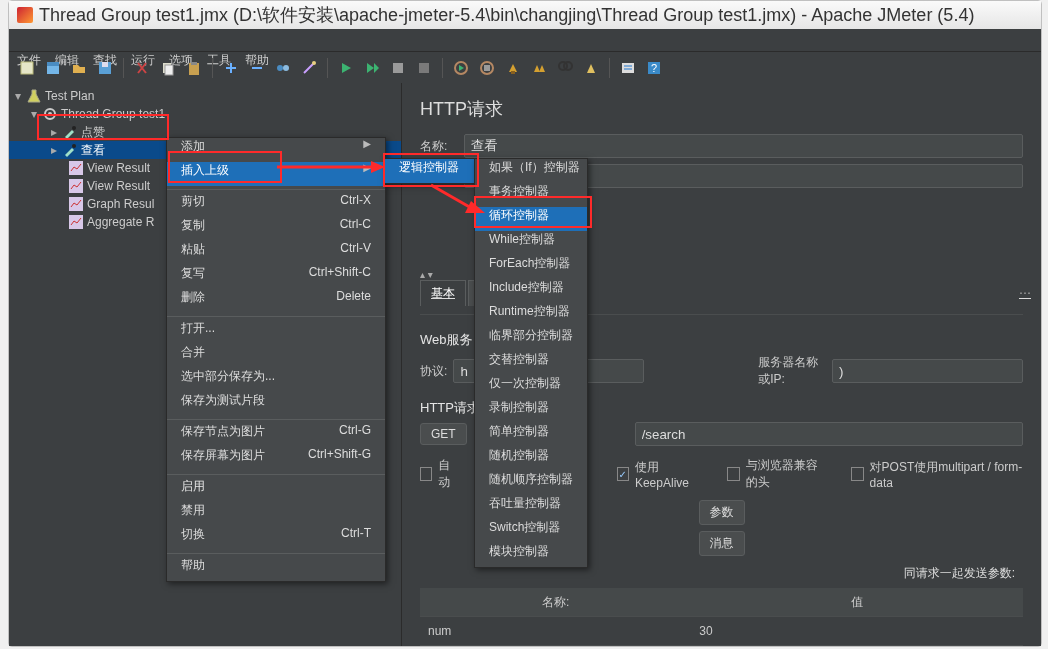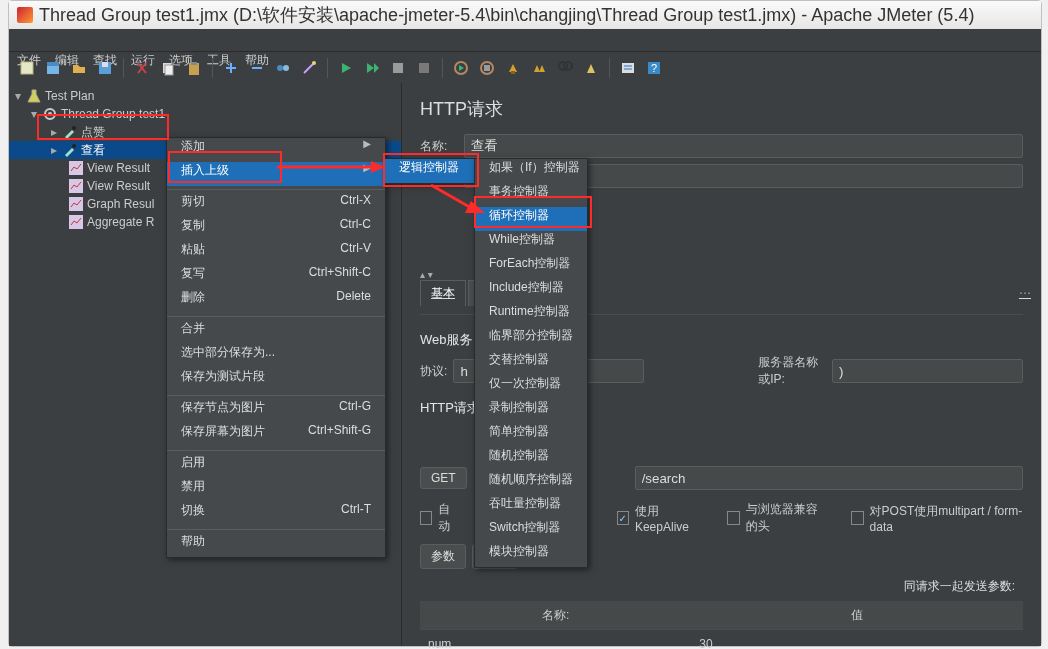--- a/index.html
+++ b/index.html
@@ -326,21 +326,21 @@
         <div class="subhdr">Web服务</div>
         <div class="formrow">
           <span class="lbl">协议:</span>
           <input type="text" style="flex: 0 0 26px;" value="h">
           <span style="width:150px"></span>
           <span style="margin-right:8px;color:#ccc;">服务器名称或IP:</span>
           <input type="text" value=")" style="">
         </div>
 
         <div class="subhdr">HTTP请求</div>
-        <div class="formrow" style="gap:4px;margin-top:44px;">
+        <div class="formrow" style="gap:4px;">
           <span class="btn">GET</span>
           <span style="width:160px"></span>
           <input type="text" value="/search" style="">
         </div>
 
         <div class="formrow" style="gap:22px;padding-top:8px;">
           <label class="chk">
               <span class="box"></span>
               <span>自动</span>
             </label>
@@ -352,21 +352,21 @@
           <label class="chk">
               <span class="box"></span>
               <span>与浏览器兼容的头</span>
             </label>
           <label class="chk">
               <span class="box"></span>
               <span>对POST使用multipart / form-data</span>
             </label>
         </div>
 
-        <div class="formrow" style="gap:6px;padding-top:6px;">
+        <div class="formrow" style="gap:6px;padding-top:6px;flex-direction:column;">
           <span class="btn">参数</span>
           <span class="btn">消息</span>
         </div>
 
         <div class="params-hdr">同请求一起发送参数:</div>
         <table class="params">
           <thead>
               <tr>
             <th style="width:45%">名称:</th>
             <th>值</th>
@@ -415,20 +415,24 @@
       <div class="mi">
           <span>复写</span>
           <span>Ctrl+Shift-C</span>
         </div>
       <div class="mi">
           <span>删除</span>
           <span>Delete</span>
         </div>
       <div class="sep"></div>
       <div class="mi">
+          <span>打开...</span>
+          <span></span>
+        </div>
+      <div class="mi">
           <span>合并</span>
           <span></span>
         </div>
       <div class="mi">
           <span>选中部分保存为...</span>
           <span></span>
         </div>
       <div class="mi">
           <span>保存为测试片段</span>
           <span></span>

